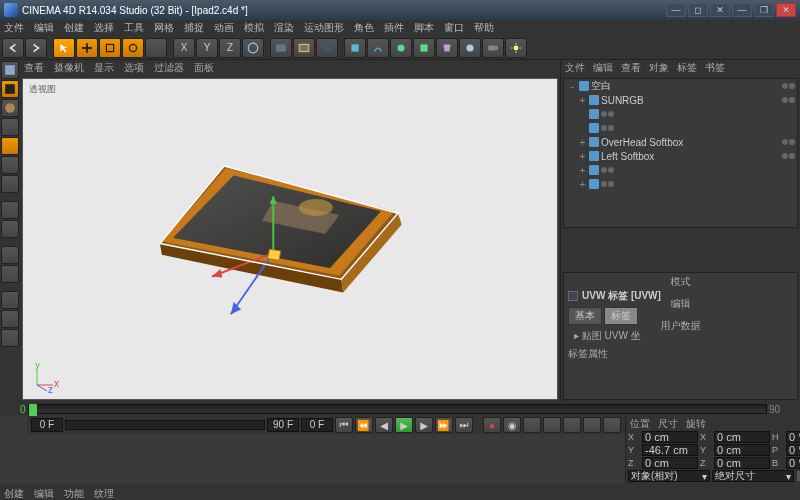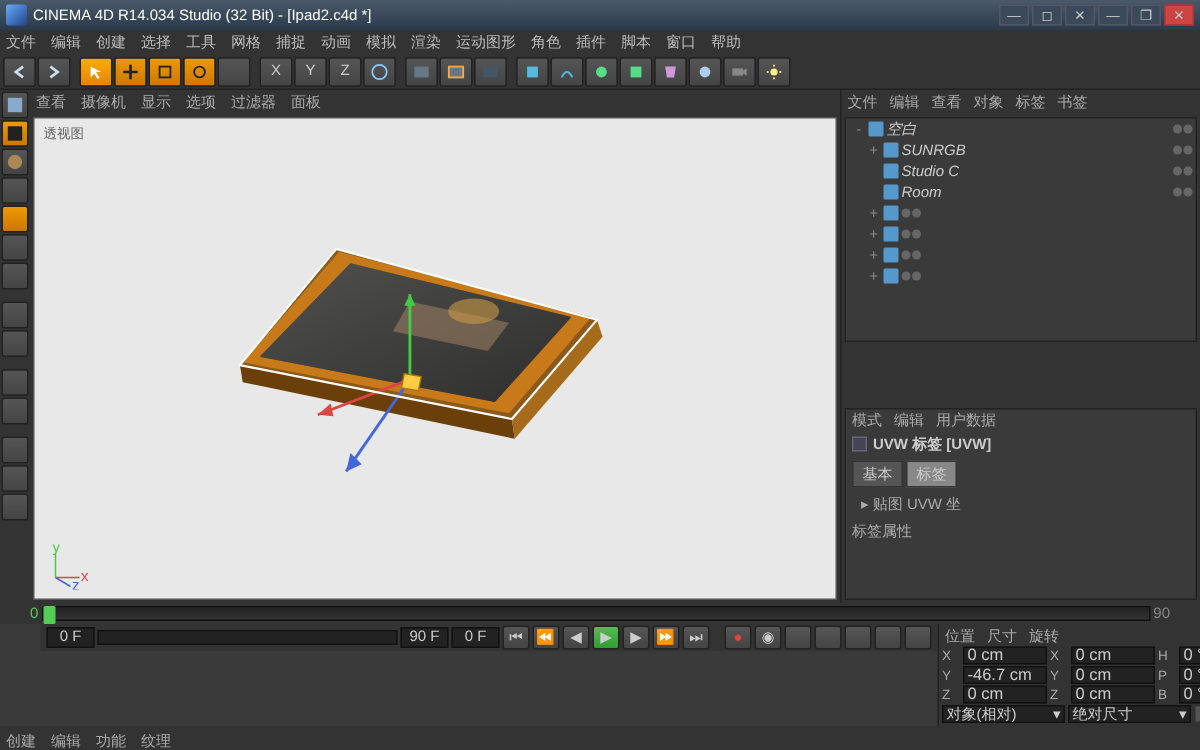--- a/index.html
+++ b/index.html
@@ -25,26 +25,26 @@
 .viewport-wrap { flex:1; background:#333; display:flex; flex-direction:column; }
 .vpbar { height:16px; background:#333; display:flex; align-items:center; gap:10px; padding:0 4px; color:#aaa; }
 .viewport { flex:1; margin:2px; background:#e8e8e8; border:1px solid #555; position:relative; overflow:hidden; }
 .rightpanel { width:240px; background:#333; display:flex; flex-direction:column; border-left:1px solid #222; }
 .rtabs { height:16px; display:flex; gap:8px; padding:0 4px; color:#aaa; align-items:center; }
 .objtree { flex:0 0 150px; background:#3a3a3a; border:1px solid #222; margin:2px; overflow:hidden; }
 .treerow { display:flex; align-items:center; height:14px; padding:0 2px; gap:2px; }
 .treerow .ind { display:inline-block; }
 .treerow .exp { width:9px; color:#888; text-align:center; }
 .treerow .oicon { width:10px; height:10px; background:#59c; border-radius:1px; }
-.treerow .name { flex:1; color:#ccc;font-style:italic; }
+.treerow .name { flex:1; color:#ccc; }
 .treerow .dots { display:flex; gap:1px; }
 .treerow .dot { width:6px; height:6px; border-radius:50%; }
 .treerow .dot.gr { background:#666; }
 .attribs { flex:1; background:#3a3a3a; border:1px solid #222; margin:2px; }
-.atabs { display:flex; gap:8px; padding:2px 4px; color:#aaa; height:14px; align-items:center;}
+.atabs { display:flex; gap:8px; padding:2px 4px; color:#aaa; height:14px; align-items:center;flex-direction:column;}
 .atitle { display:flex; align-items:center; gap:4px; padding:2px 4px;font-weight:bold; }
 .atitle .cb { width:10px; height:10px; background:#445; border:1px solid #667; }
 .abtns { display:flex; gap:2px; padding:2px 4px;align-items:center; }
 .abtn { padding:1px 6px; background:#555; border:1px solid #333; color:#ccc; }
 .abtn.on { background:#888; }
 .asec { padding:2px 4px; color:#aaa; }
 .timeline { height:14px; background:#333; display:flex; align-items:center; padding:0 20px; gap:2px; }
 .tlframe { flex:1; height:10px; background:linear-gradient(#222,#333); border:1px solid #111; position:relative; }
 .tlhead { position:absolute; left:0; top:-1px; width:8px; height:12px; background:#5c5; border-radius:1px; }
 .tlctrl { height:18px; background:#333; display:flex; align-items:center; padding:0 4px; gap:2px;margin-left:27px; }
@@ -321,49 +321,49 @@
           <span class="name">SUNRGB</span>
           <span class="dots">
             <span class="dot gr"></span>
             <span class="dot gr"></span>
           </span>
         </div>
         <div class="treerow">
           <span class="ind" style="width:10px"></span>
           <span class="exp"></span>
           <span class="oicon"></span>
-          <span class="name">Studio C</span>
           <span class="dots">
             <span class="dot gr"></span>
             <span class="dot gr"></span>
           </span>
         </div>
         <div class="treerow">
           <span class="ind" style="width:10px"></span>
           <span class="exp"></span>
           <span class="oicon"></span>
-          <span class="name">Room</span>
           <span class="dots">
             <span class="dot gr"></span>
             <span class="dot gr"></span>
           </span>
         </div>
         <div class="treerow">
           <span class="ind" style="width:10px"></span>
           <span class="exp">+</span>
           <span class="oicon"></span>
+          <span class="name">OverHead Softbox</span>
           <span class="dots">
             <span class="dot gr"></span>
             <span class="dot gr"></span>
           </span>
         </div>
         <div class="treerow">
           <span class="ind" style="width:10px"></span>
           <span class="exp">+</span>
           <span class="oicon"></span>
+          <span class="name">Left Softbox</span>
           <span class="dots">
             <span class="dot gr"></span>
             <span class="dot gr"></span>
           </span>
         </div>
         <div class="treerow">
           <span class="ind" style="width:10px"></span>
           <span class="exp">+</span>
           <span class="oicon"></span>
           <span class="dots">

